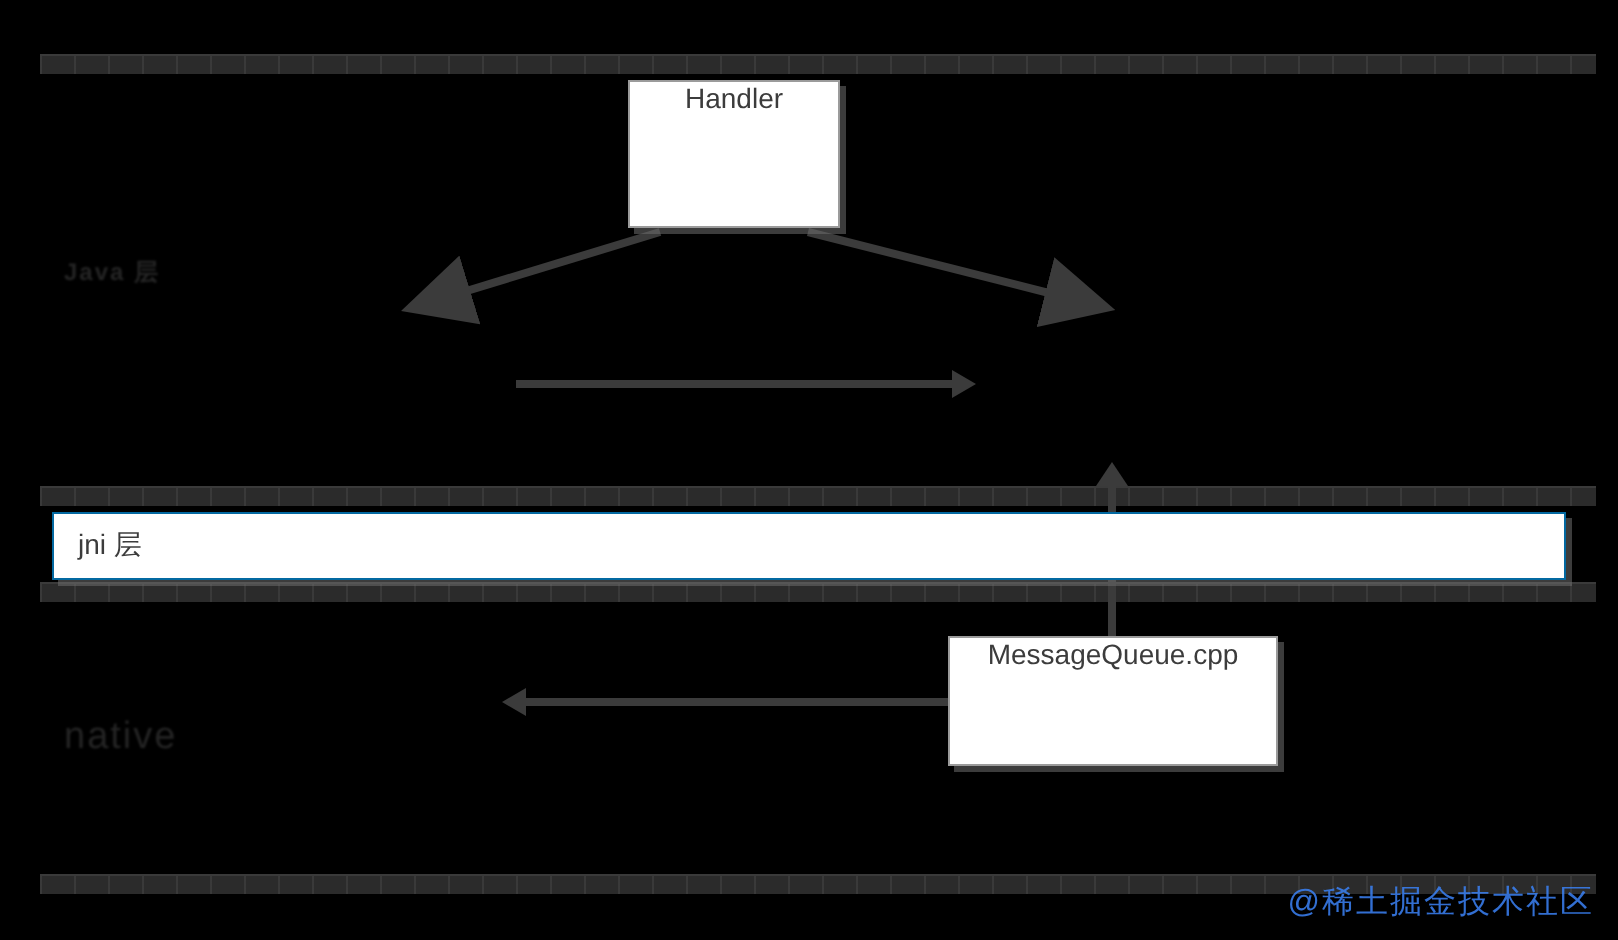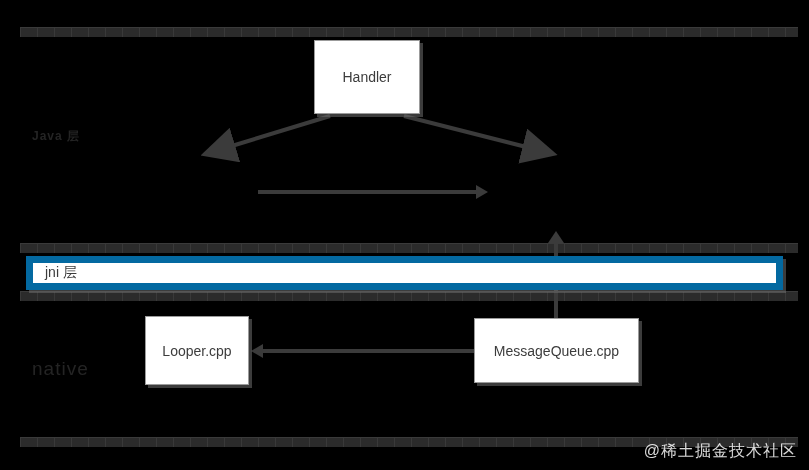--- a/index.html
+++ b/index.html
@@ -55,42 +55,41 @@
   .layer-label.java { left: 32px; top: 128px; }
   .layer-label.native { left: 32px; top: 358px; font-size: 19px; font-weight: 400; }
 
   
   .node {
     position: absolute;
     background: #ffffff;
     border: 1px solid #9b9b9b;
     box-shadow: 3px 3px 0 rgba(110,110,110,0.55);
     display: flex;
-    align-items: center;
     justify-content: center;
     color: #3c3c3c;
     font-size: 14px;
     box-sizing: border-box;
     z-index: 5;
   }
   .node-handler      { left: 314px; top: 40px;  width: 106px; height: 74px; }
   .node-looper       { left: 152px; top: 155px; width: 106px; height: 76px; }
   .node-messagequeue { left: 485px; top: 155px; width: 145px; height: 76px; }
   .node-loopercpp    { left: 145px; top: 316px; width: 104px; height: 69px; }
   .node-mqcpp        { left: 474px; top: 318px; width: 165px; height: 65px; }
 
   
   .jni-bar {
     position: absolute;
     left: 26px;
     top: 256px;
     width: 757px;
     height: 34px;
     background: #ffffff;
-    border: 7px solid #0369a1;
+    border: 1px solid #0369a1;
     box-shadow: 3px 3px 0 rgba(110,110,110,0.55);
     display: flex;
     align-items: center;
     box-sizing: border-box;
     z-index: 6;
   }
   .jni-bar span {
     margin-left: 12px;
     color: #3c3c3c;
     font-size: 14px;
@@ -126,21 +125,21 @@
     height: 470px;
     pointer-events: none;
     z-index: 3;
   }
 
   
   .watermark {
     position: absolute;
     right: 12px;
     bottom: 8px;
-    color: #ffffff;
+    color: #3b82f6;
     font-size: 16px;
     opacity: .85;
     letter-spacing: 1px;
     white-space: nowrap;
     z-index: 9;
   }
 </style>
 </head>
 <body>
 
@@ -177,23 +176,20 @@
 
   <div class="line-v" style="left:554px; top:236px; height:82px;"></div>
   <div class="arrow-head arrow-up" style="left:548px; top:231px;"></div>
 
   <div class="line-h" style="left:262px; top:349px; width:214px;"></div>
   <div class="arrow-head arrow-left" style="left:251px; top:344px;"></div>
 
   <div class="node node-handler">
     <span>Handler</span>
   </div>
-  <div class="node node-loopercpp">
-    <span>Looper.cpp</span>
-  </div>
   <div class="node node-mqcpp">
     <span>MessageQueue.cpp</span>
   </div>
 
   <div class="jni-bar">
     <span>jni 层</span>
   </div>
 
   <div class="watermark">@稀土掘金技术社区</div>
 

